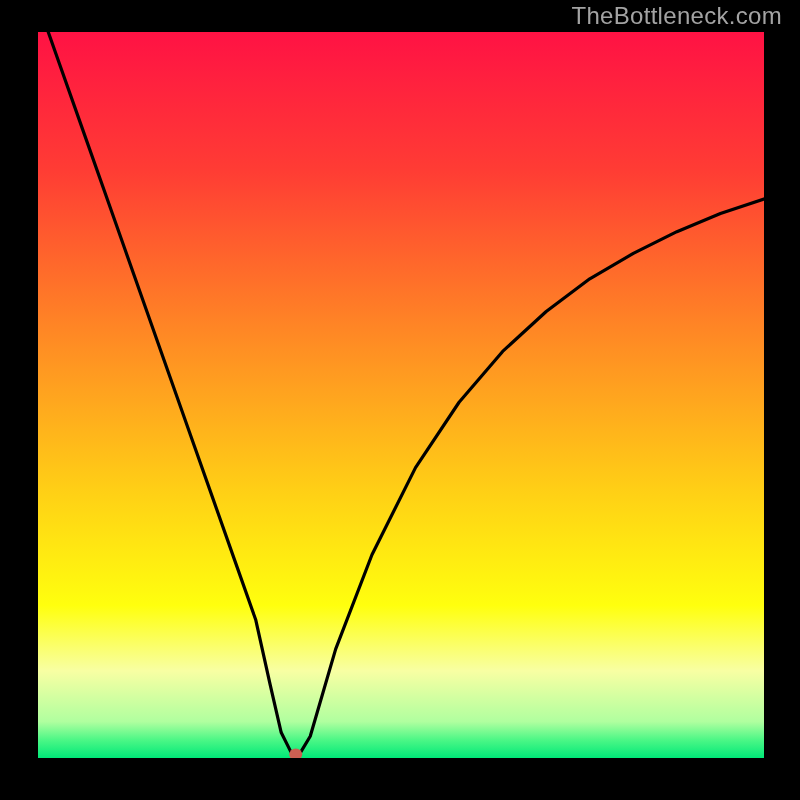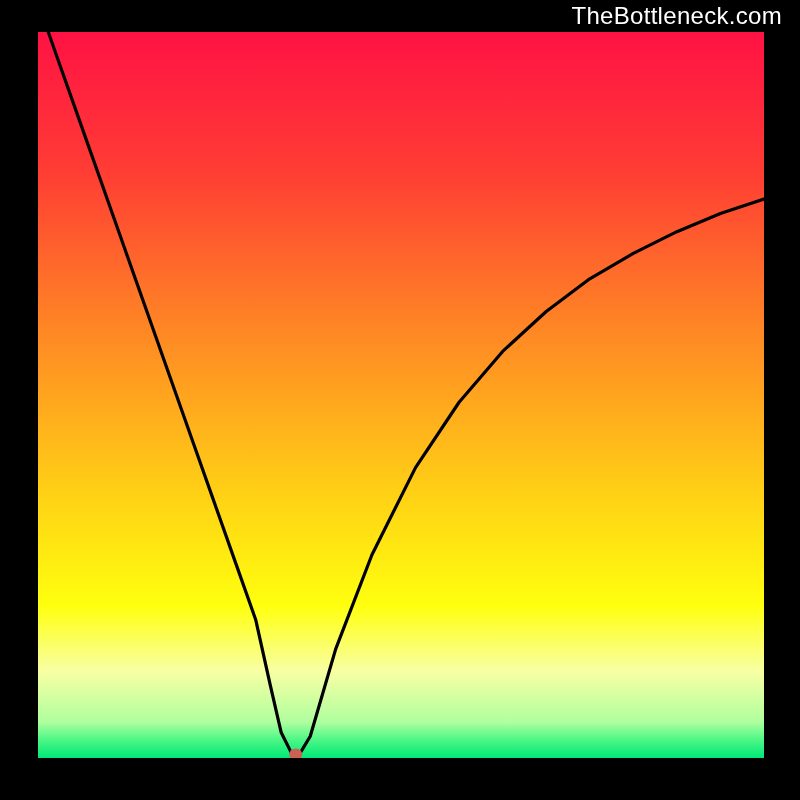--- a/index.html
+++ b/index.html
@@ -12,21 +12,21 @@
   }
   .container {
     position: relative;
     width: 800px;
     height: 800px;
   }
   .watermark {
     position: absolute;
     top: 2px;
     right: 18px;
-    color: #ffffff;
+    color: #a3a3a3;
     font-family: Arial, Helvetica, sans-serif;
     font-size: 24px;
     font-weight: 400;
     letter-spacing: 0.3px;
     z-index: 30;
   }
   .plot-area {
     position: absolute;
     left: 38px;
     top: 32px;

